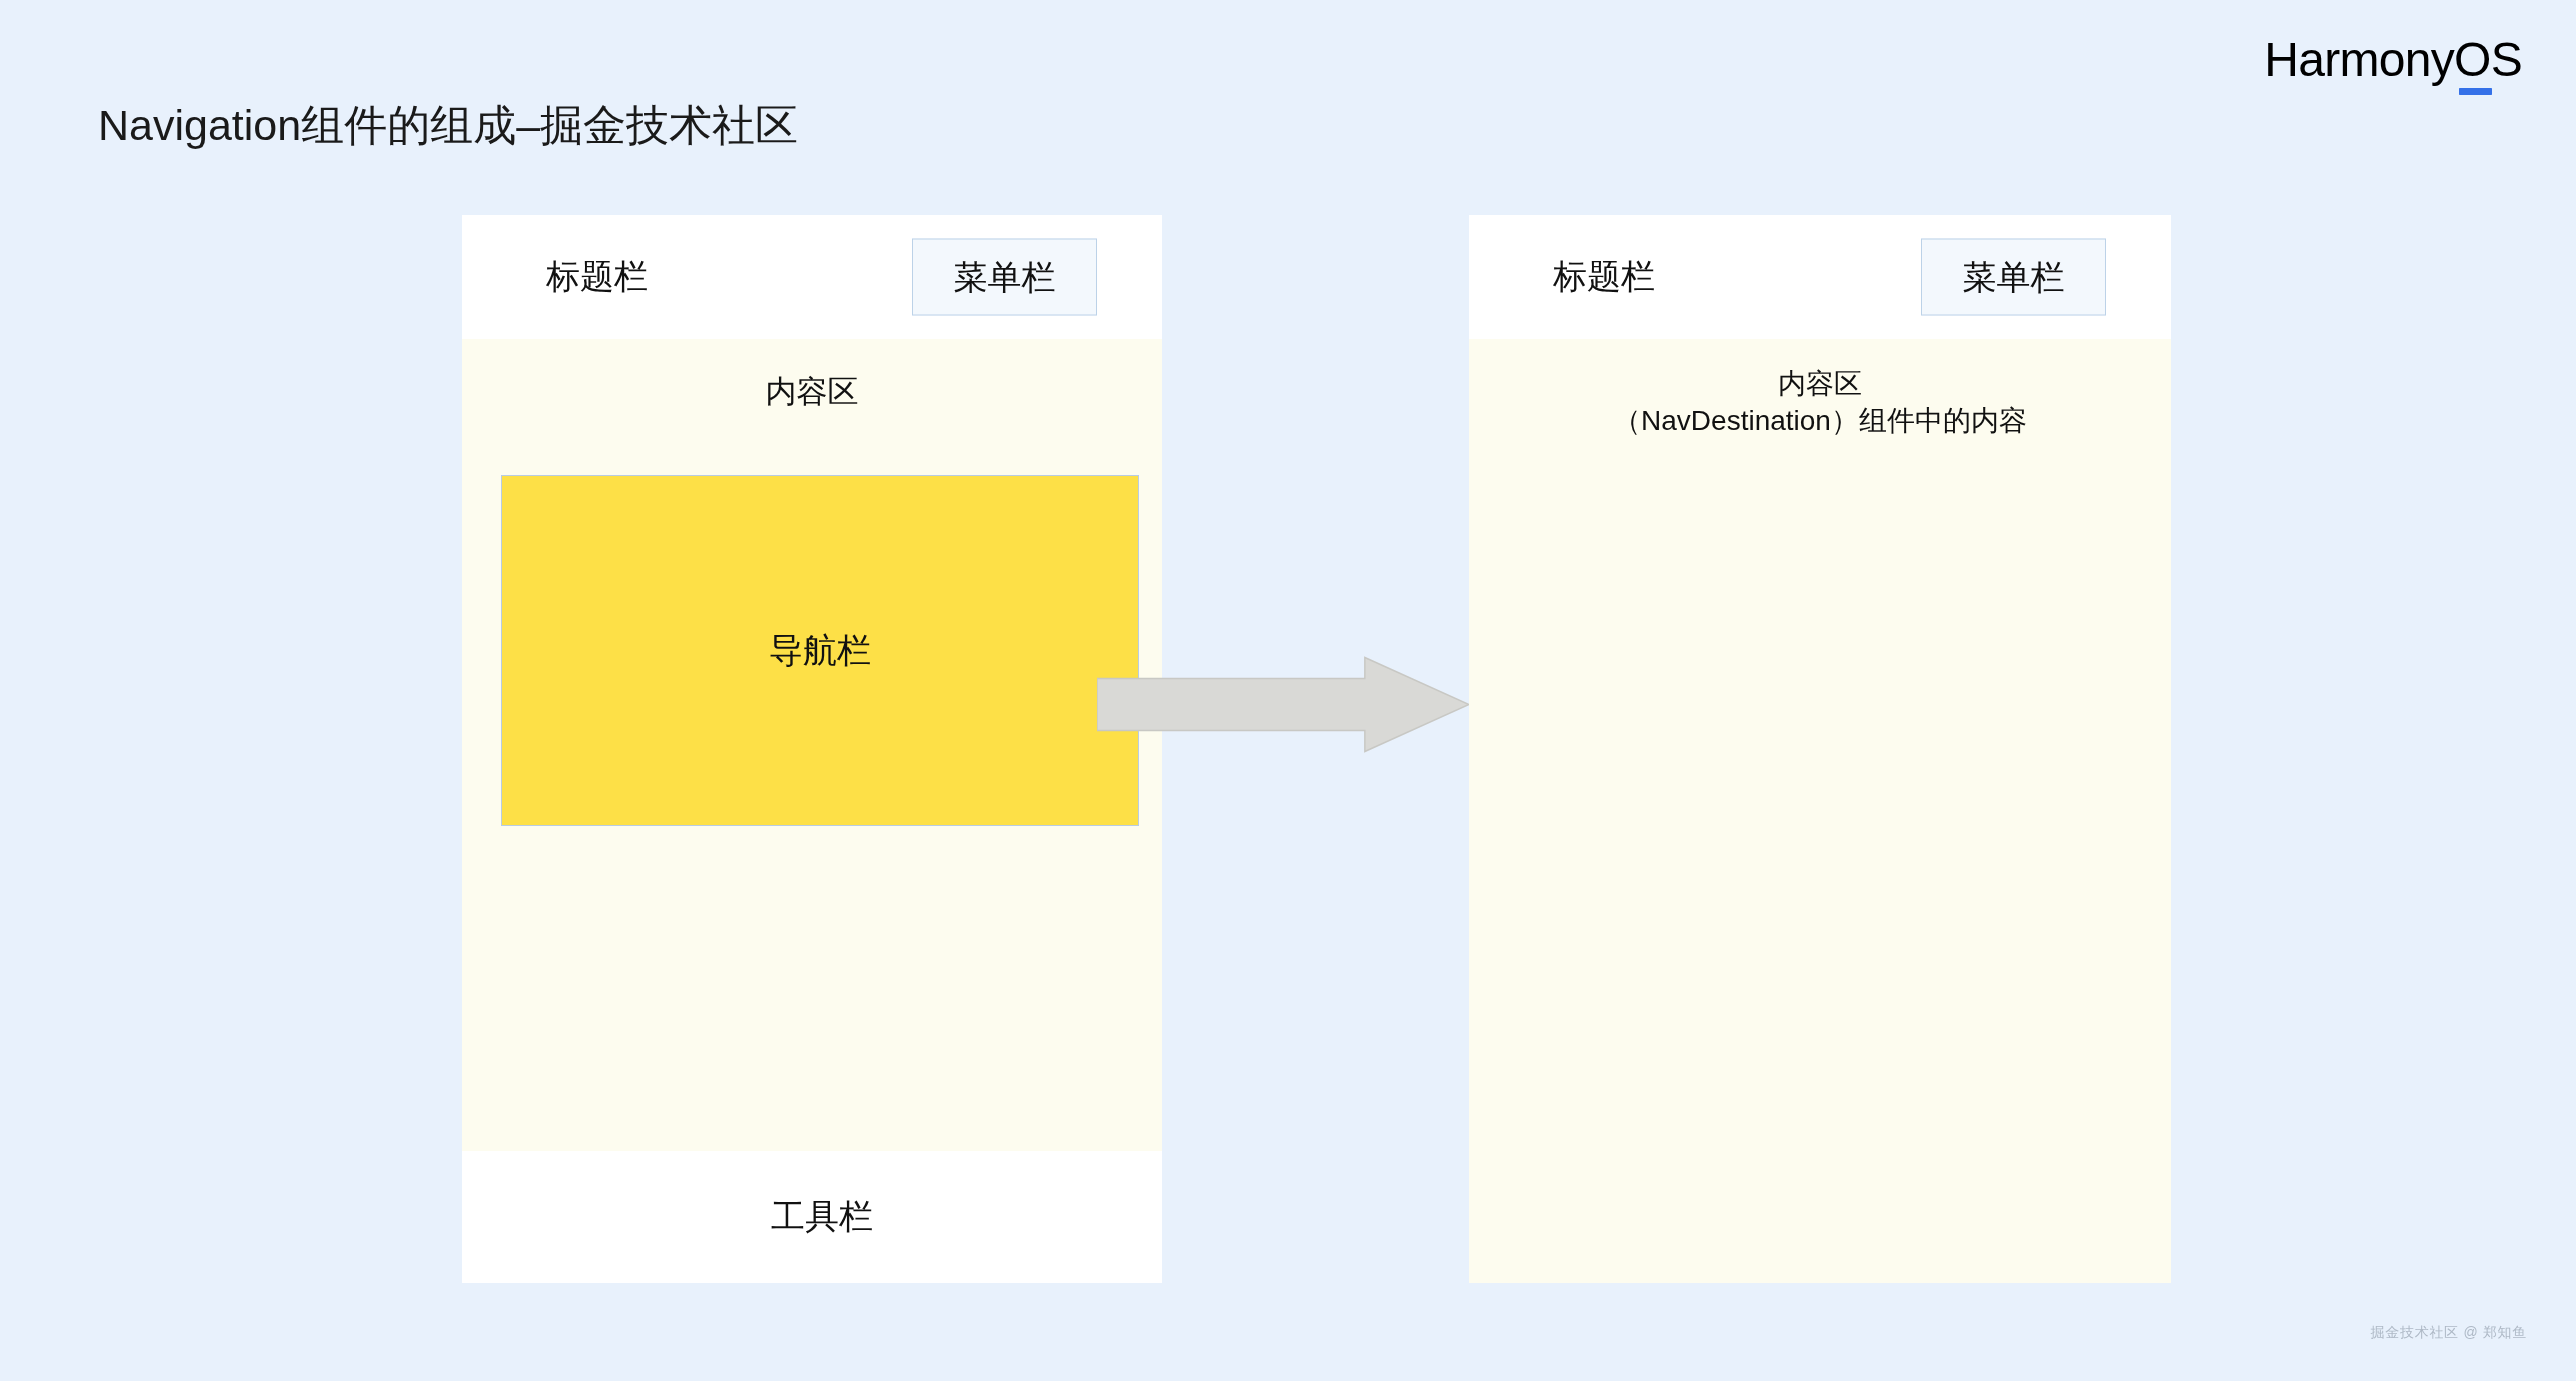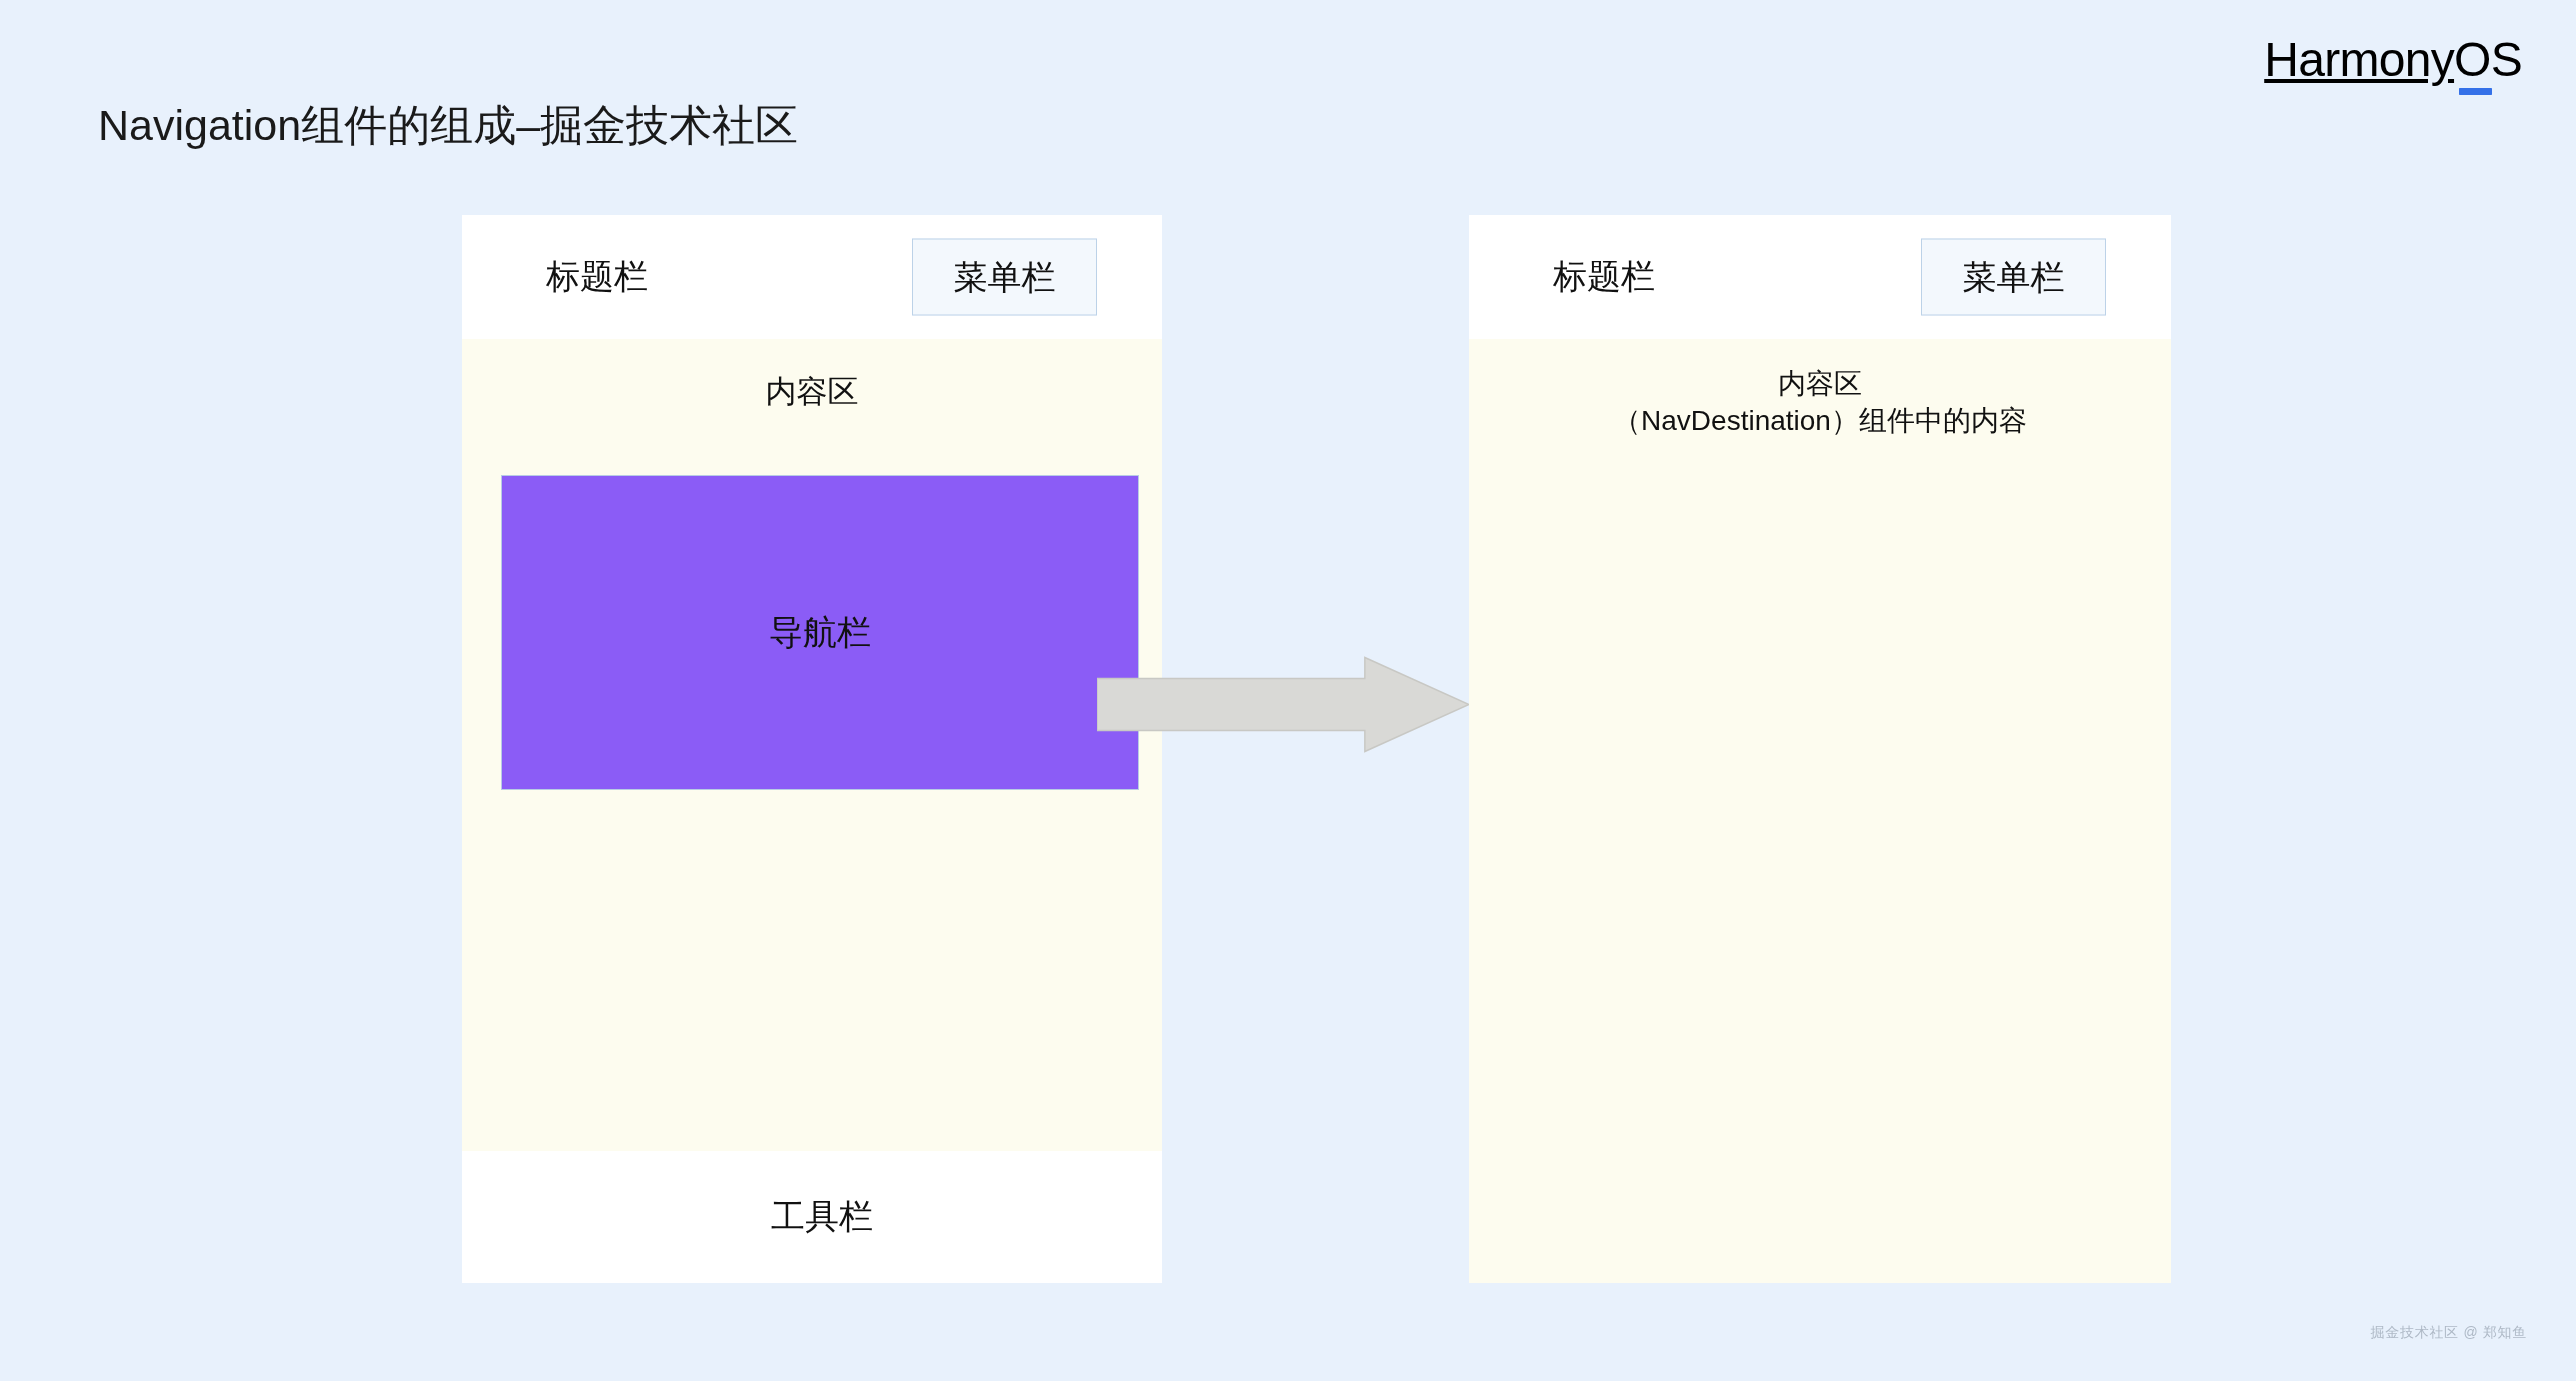--- a/index.html
+++ b/index.html
@@ -27,21 +27,21 @@
     right: 54px;
     top: 36px;
     display: flex;
     align-items: flex-start;
     font-size: 48px;
     letter-spacing: -0.7px;
     color: #000000;
     font-weight: 500;
     line-height: 1;
   }
-  .brand-harmony { font-weight: 500; text-decoration: underline; }
+  .brand-harmony { font-weight: 500; }
   .brand-os-wrap {
     position: relative;
     display: inline-block;
     padding-bottom: 12px;
   }
   .brand-os { font-weight: 500; }
   .brand-underline {
     position: absolute;
     left: 4.5px;
     bottom: 1.5px;
@@ -139,22 +139,22 @@
     top: 27px;
     font-size: 28px;
   }
   .content-label .line2 { display: block; }
 
   .navbox {
     position: absolute;
     left: 39px;
     top: 136px;
     width: 638px;
-    height: 315px;
-    background: #8b5cf6;
+    height: 351px;
+    background: #fde047;
     border: 1.5px solid #b8cce4;
     box-sizing: border-box;
     display: flex;
     align-items: center;
     justify-content: center;
   }
   .navbox-label {
     font-size: 34px;
     color: #111111;
     white-space: nowrap;

